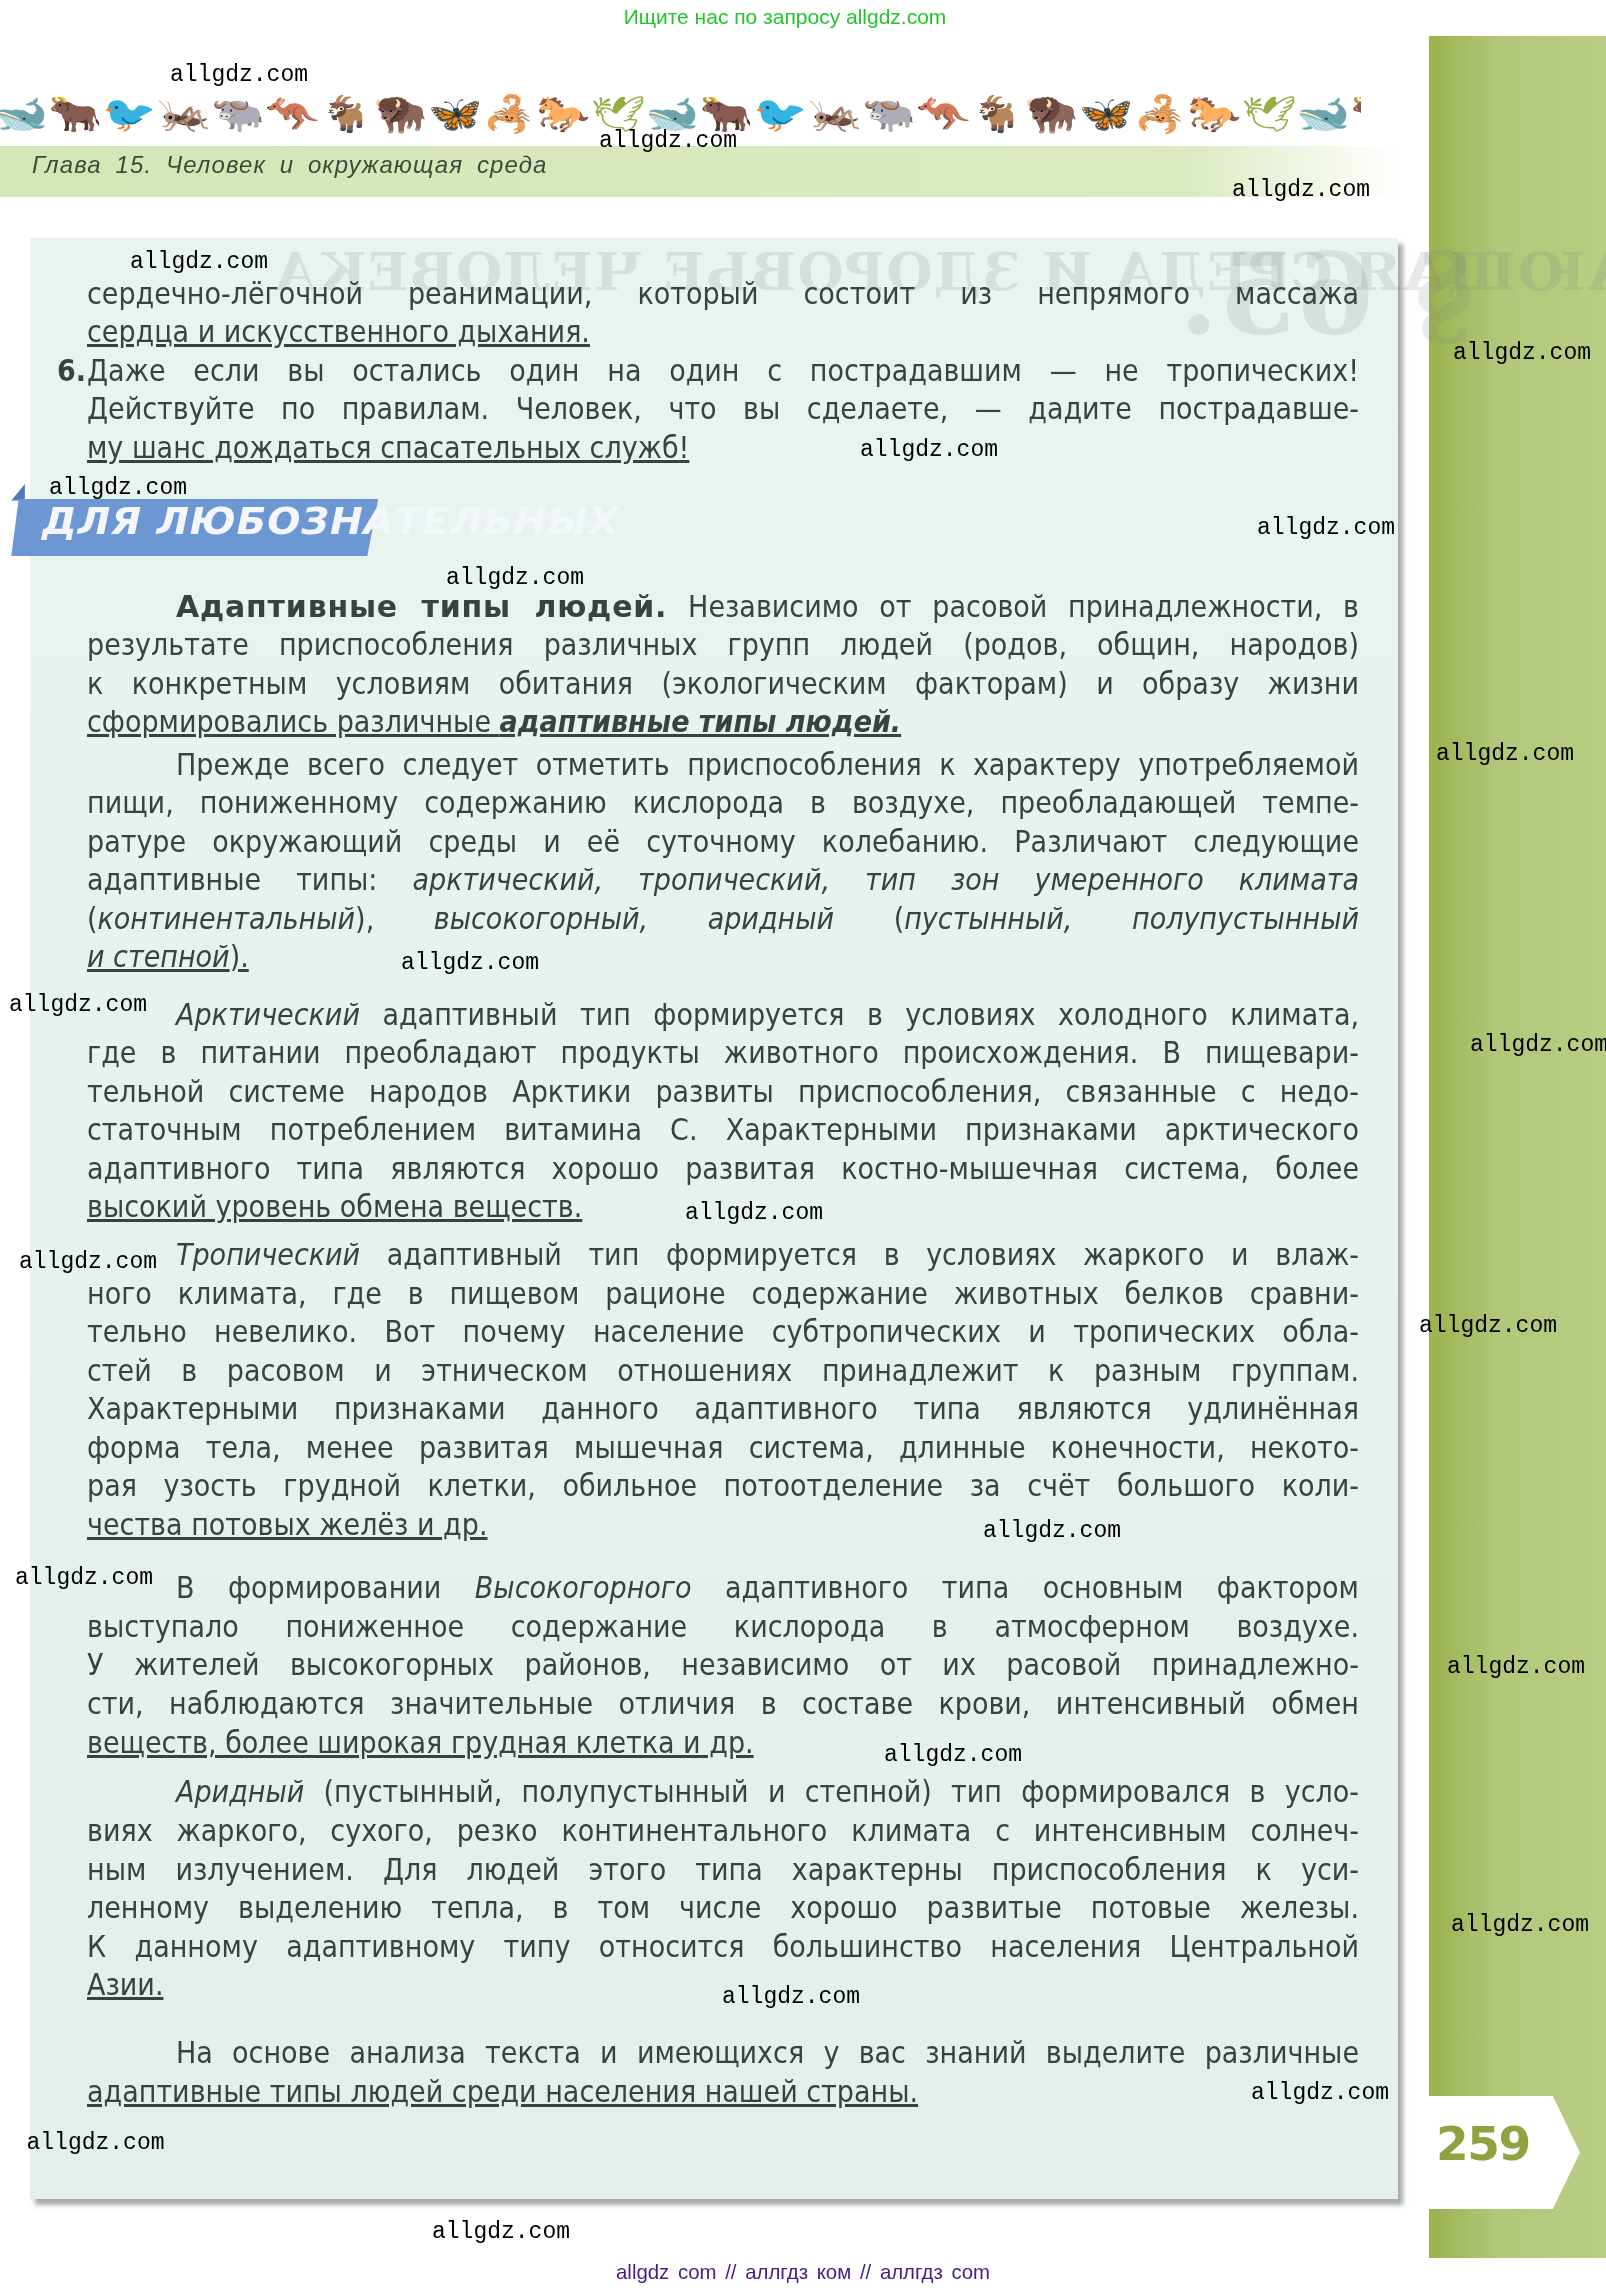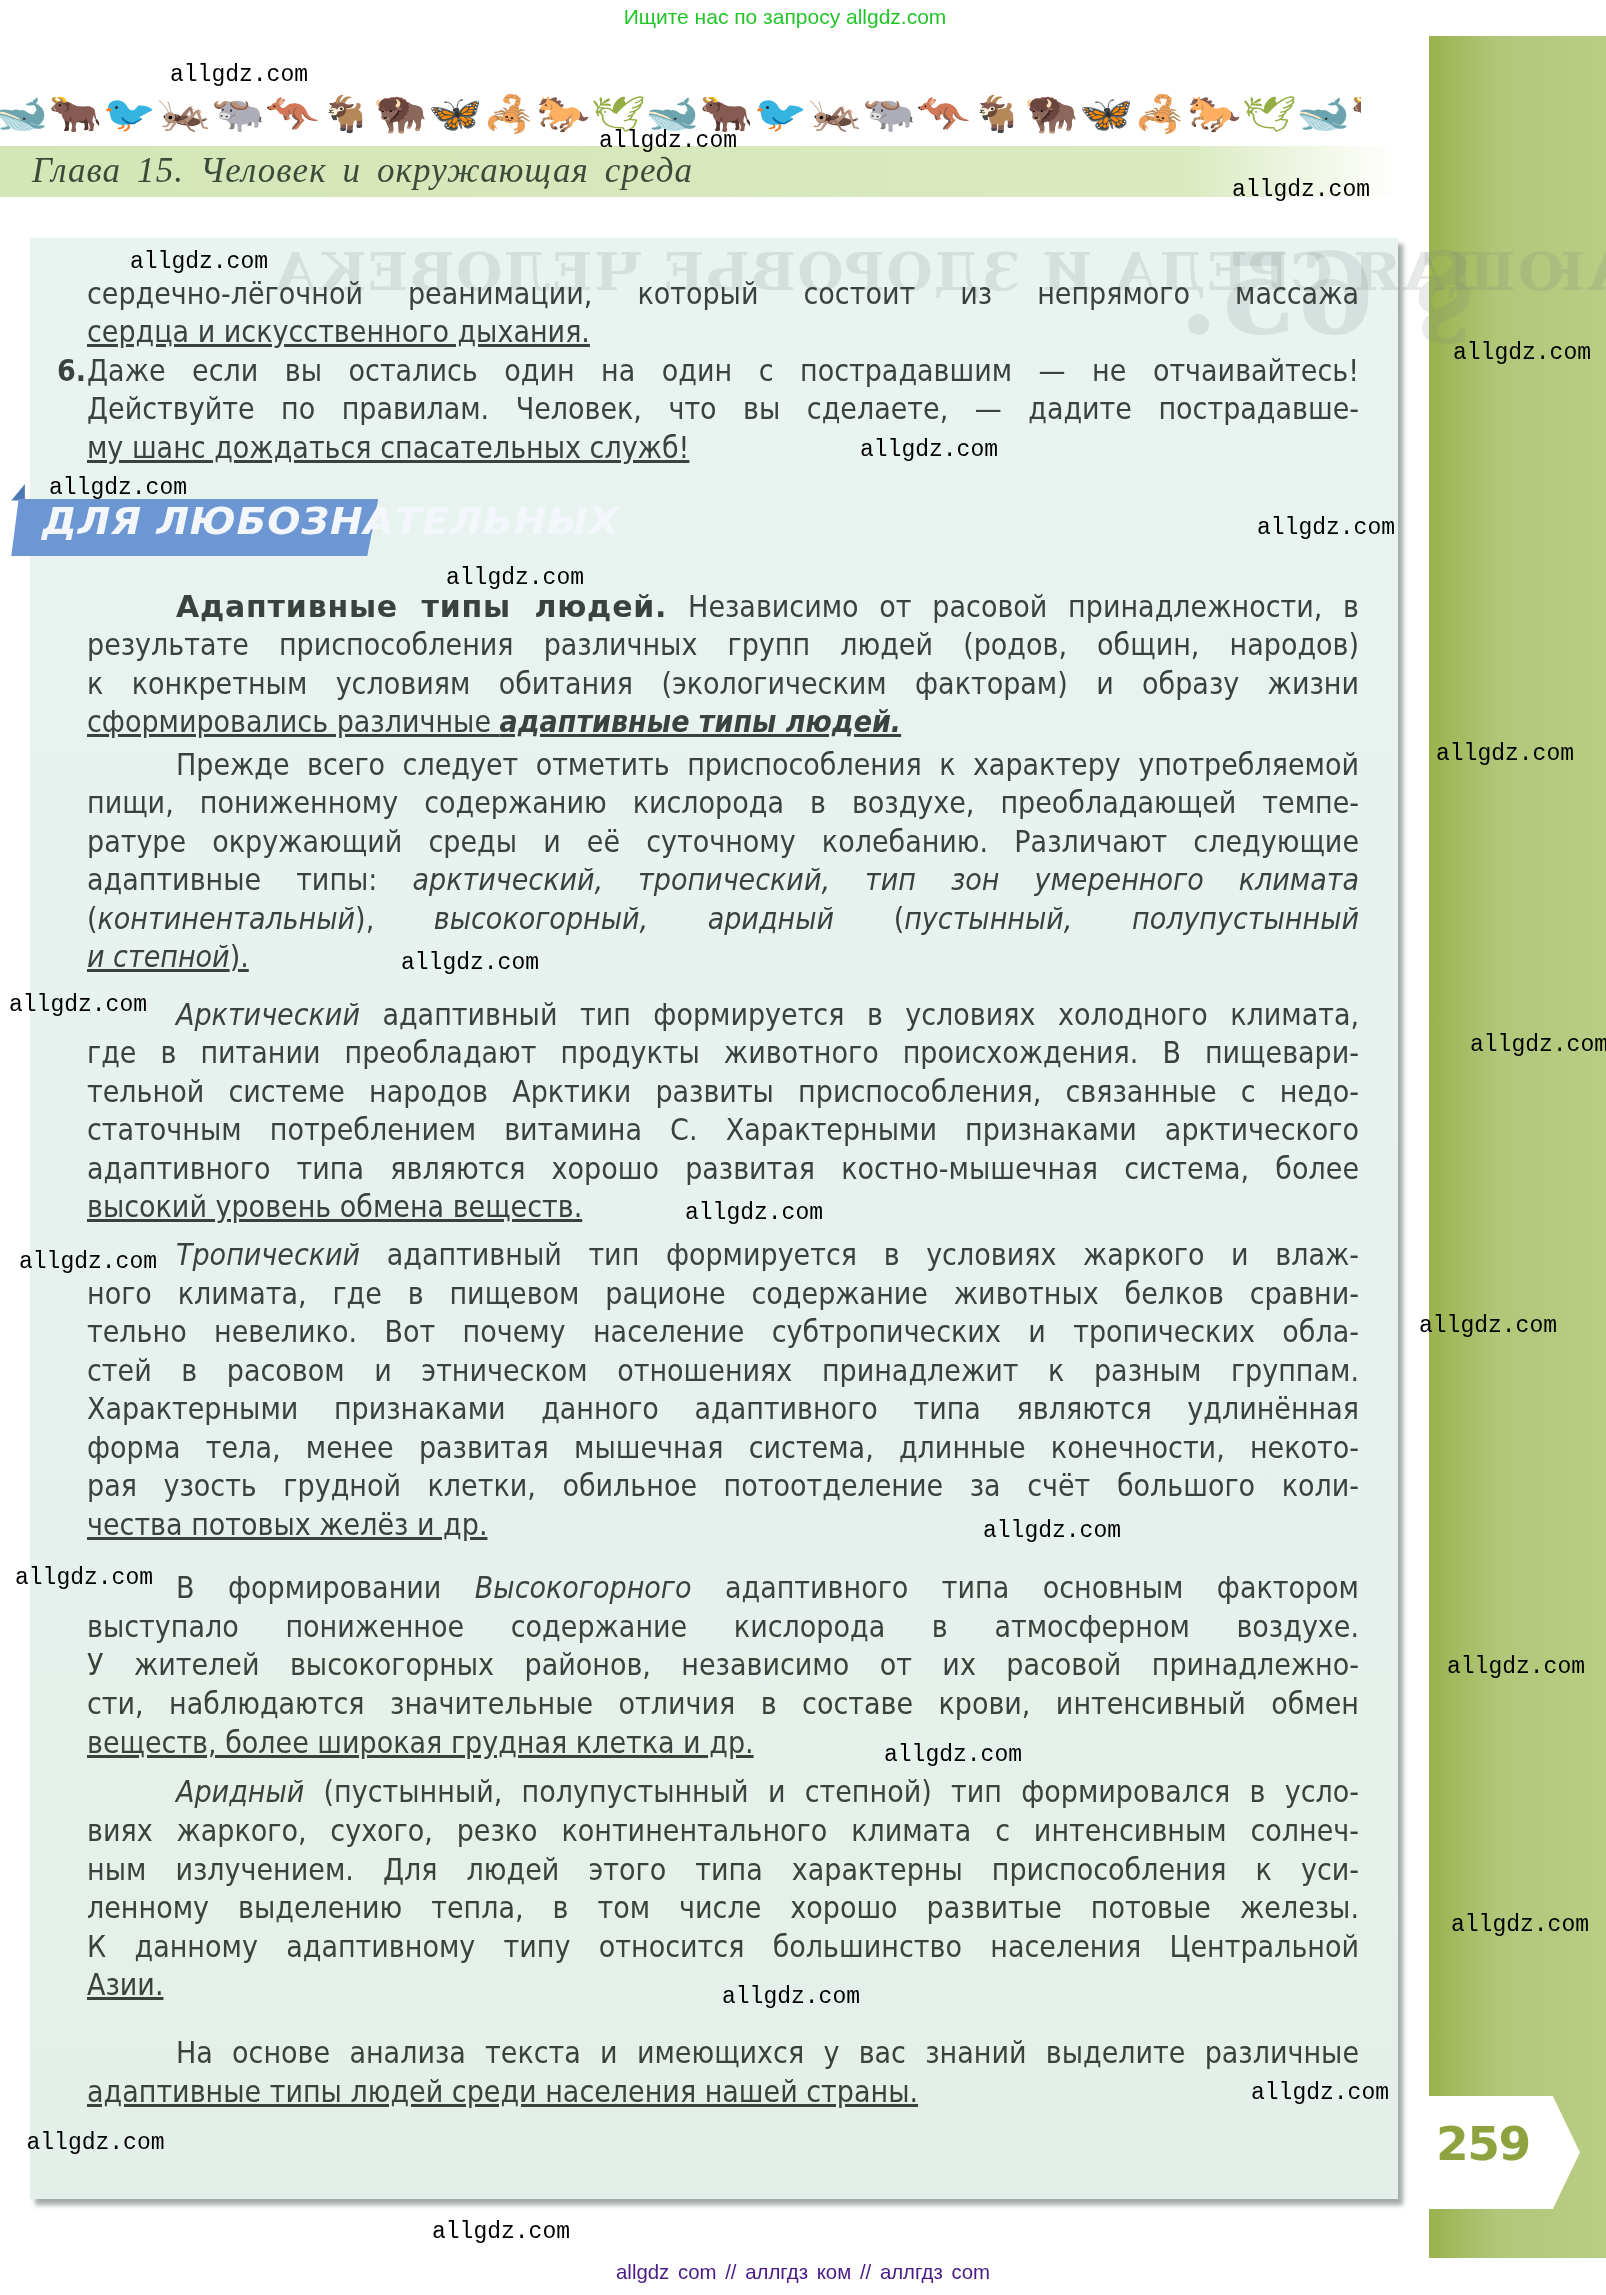--- a/index.html
+++ b/index.html
@@ -8,22 +8,22 @@
   .abs { position:absolute; }
   .top-banner { left:0; top:4.5px; width:1570px; text-align:center; color:#22c52a; font-size:21px;
                 font-family:"Liberation Sans",sans-serif; }
   .footer-banner { left:0; top:2261px; width:1606px; text-align:center; color:#4a1a86; font-size:20.4px;
                    font-family:"Liberation Sans",sans-serif; word-spacing:3px; }
   .animal-row { left:0; top:92px; width:1361px; height:45px; display:flex; gap:10.6px; align-items:flex-end;
                 color:#95ad45; font-size:35px; line-height:45px; overflow:hidden; white-space:nowrap; }
   .animal-row span { display:inline-block; transform:scaleX(1.25); }
   .chapter-band { left:0; top:146px; width:1398px; height:51px;
                   background:linear-gradient(90deg,#d4e5b6 0%,#dbeac1 85%,rgba(230,242,210,0) 100%); }
-  .chapter-title { left:32px; top:151px; font-family:Liberation Serif, serif; font-style:italic;
-                   font-size:35px; color:#3d4a3a; letter-spacing:1.1px; word-spacing:6px; }
+  .chapter-title { left:32px; top:151px; font-family:Liberation Sans, sans-serif; font-style:italic;
+                   font-size:24px; color:#3d4a3a; letter-spacing:1.1px; word-spacing:6px; }
   .green-strip { left:1429px; top:36px; width:178px; height:2222px;
                  background:linear-gradient(90deg,#9bb24e 0%,#b2c77a 40%,#b9cd84 100%); }
   .page-tab { left:1429px; top:2096px; width:151px; height:113px; background:#ffffff;
               clip-path:polygon(0 0, 82% 0, 100% 50%, 82% 100%, 0 100%); }
   .page-number { left:1436px; top:2116px; width:113px; font-family:"DejaVu Sans",sans-serif; font-weight:bold;
                  font-size:47px; color:#8ea23f; letter-spacing:-1.5px; }
   .panel { left:30px; top:238px; width:1368px; height:1961px;
            background:linear-gradient(180deg,#e9f4f1 0%,#e7f2ee 50%,#e4efe9 100%);
            box-shadow:4.5px 6px 4.5px rgba(90,100,100,0.55); }
   .ghost { left:272px; top:240px; font-family:"DejaVu Serif",serif; font-weight:bold; font-size:53px;
@@ -92,21 +92,21 @@
 <div class="abs panel"></div>
 <div class="abs ghost">ОКРУЖАЮЩАЯ СРЕДА И ЗДОРОВЬЕ ЧЕЛОВЕКА</div>
 <div class="abs ghost2">§ 65.</div>
 
 <div class="text">
 
   <div class="line" style="top:274px">сердечно-лёгочной реанимации, который состоит из непрямого массажа</div>
   <div class="line last" style="top:312px">сердца и искусственного дыхания.</div>
 
   <div class="abs" style="left:57px; top:351px;"><span class="num">6.</span></div>
-  <div class="line" style="top:351px">Даже если вы остались один на один с пострадавшим — не отчаивайтесь!</div>
+  <div class="line" style="top:351px">Даже если вы остались один на один с пострадавшим — не тропических!</div>
   <div class="line" style="top:389px">Действуйте по правилам. Человек, что вы сделаете, — дадите пострадавше-</div>
   <div class="line last" style="top:428px">му шанс дождаться спасательных служб!</div>
 
   <div class="abs section-banner-fold"></div>
   <div class="abs section-banner"></div>
   <div class="abs section-title">ДЛЯ ЛЮБОЗНАТЕЛЬНЫХ</div>
 
   <div class="line indent" style="top:587px"><span class="bold">Адаптивные типы людей.</span> <span>Независимо от расовой принадлежности, в</span></div>
   <div class="line" style="top:625px">результате приспособления различных групп людей (родов, общин, народов)</div>
   <div class="line" style="top:664px">к конкретным условиям обитания (экологическим факторам) и образу жизни</div>

